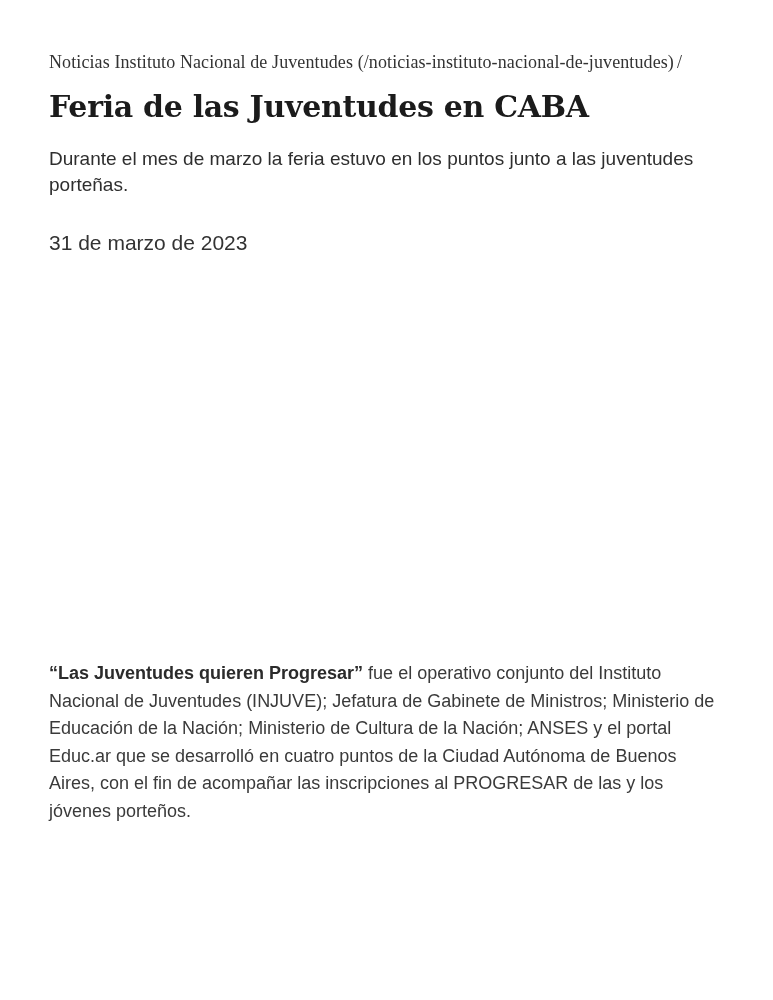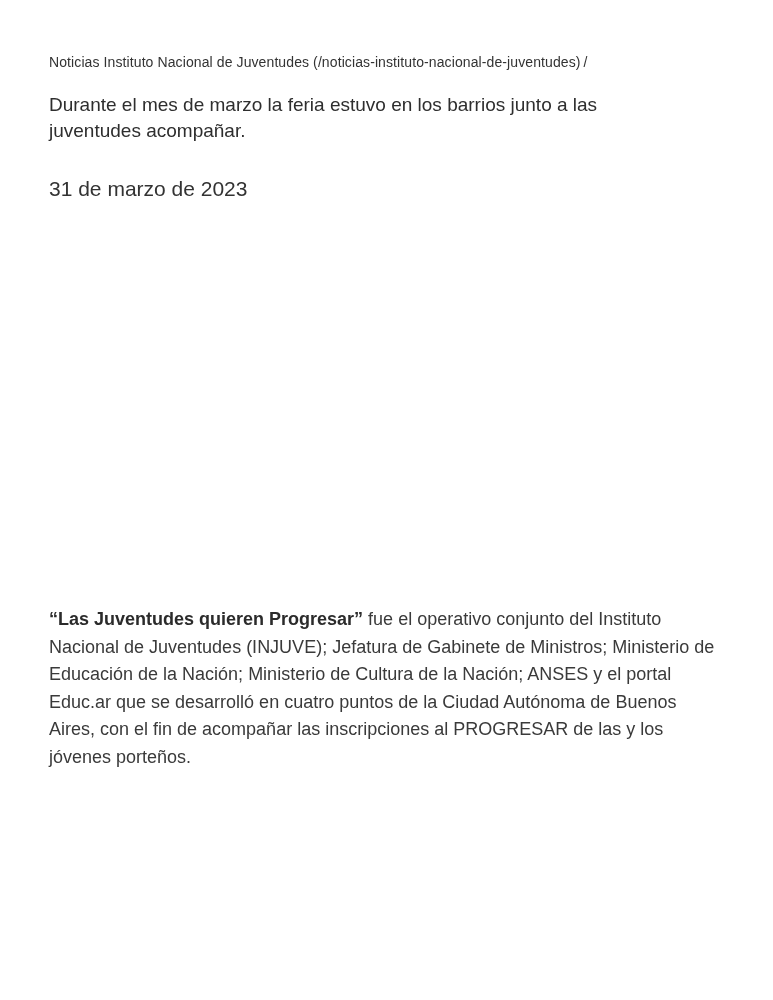--- a/index.html
+++ b/index.html
@@ -8,24 +8,25 @@
     width: 773px;
     height: 1000px;
     overflow: hidden;
     font-family: "Liberation Sans", "DejaVu Sans", sans-serif;
     -webkit-font-smoothing: antialiased;
   }
   .page {
     padding: 54px 49px 0 49px;
   }
   .breadcrumb {
-    font-size: 14px;
+    font-size: 18px;
     line-height: 17px;
     color: #333333;
     letter-spacing: 0.1px;
+    font-family: Liberation Serif, serif;
   }
   .breadcrumb-link {
     color: #333333;
     text-decoration: none;
     cursor: pointer;
   }
   .breadcrumb-sep {
     color: #333333;
     margin-left: 3px;
   }
@@ -69,22 +70,23 @@
 </style>
 </head>
 <body>
 
 <div class="page">
 
   <nav class="breadcrumb">
     <a class="breadcrumb-link">Noticias Instituto Nacional de Juventudes (/noticias-instituto-nacional-de-juventudes)</a><span class="breadcrumb-sep">/</span>
   </nav>
 
+  <h1 class="article-title">Feria de las Juventudes en CABA</h1>
 
-  <p class="article-lead">Durante el mes de marzo la feria estuvo en los barrios junto a las juventudes acompañar.</p>
+  <p class="article-lead">Durante el mes de marzo la feria estuvo en los puntos junto a las juventudes porteñas.</p>
 
   <p class="article-date">31 de marzo de 2023</p>
 
   <div class="article-image"></div>
 
   <p class="article-body"><span class="bold-intro">“Las Juventudes quieren Progresar”</span><span> fue el operativo conjunto del Instituto Nacional de Juventudes (INJUVE); Jefatura de Gabinete de Ministros; Ministerio de Educación de la Nación; Ministerio de Cultura de la Nación; ANSES y el portal Educ.ar que se desarrolló en cuatro puntos de la Ciudad Autónoma de Buenos Aires, con el fin de acompañar las inscripciones al PROGRESAR de las y los jóvenes porteños.</span></p>
 
 </div>
 
 </body></html>

